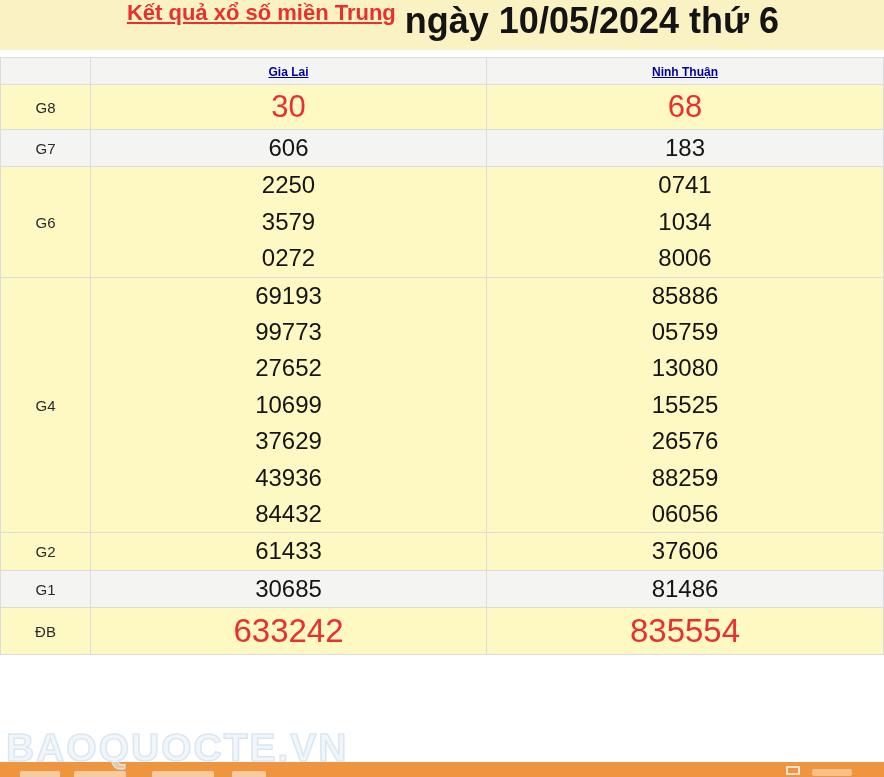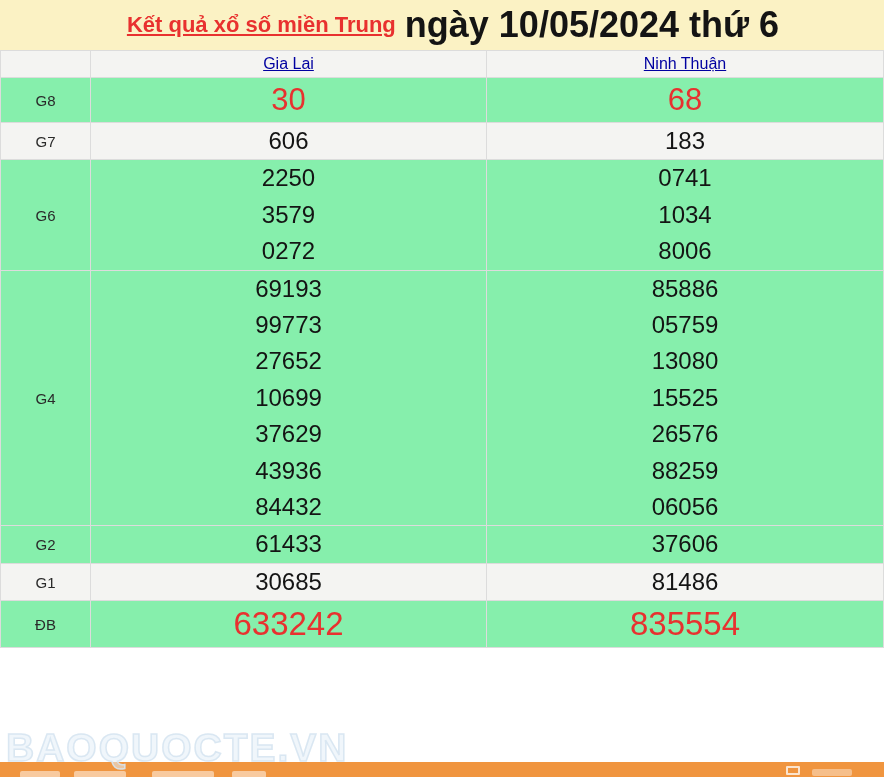--- a/index.html
+++ b/index.html
@@ -12,42 +12,43 @@
     --ink:#141414;
   }
   *{margin:0;padding:0;box-sizing:border-box;}
   html,body{background:#fff;}
   body{font-family:"Liberation Sans",sans-serif;}
   .page{position:relative;width:884px;height:777px;overflow:hidden;background:#fff;}
 
   
   .title-bar{
     height:50px;background:var(--yellow);
-    display:flex;justify-content:center;align-items:center;gap:9px;
+    display:flex;justify-content:center;align-items:flex-start;gap:9px;
+    margin-bottom:7px;
     padding-left:22px;
   }
   .title-link{
     color:var(--red);font-size:22px;font-weight:bold;
     text-decoration:underline;cursor:pointer;
   }
   .title-date{color:var(--ink);font-size:36px;font-weight:bold;}
 
   
   table.results{
     width:100%;border-collapse:collapse;table-layout:fixed;
   }
   table.results th,table.results td{
     border:1px solid var(--border);
     text-align:center;vertical-align:middle;
-    background:#86efac;
+    background:#fef9c3;
   }
   tr.alt th,tr.alt td{background:var(--alt);}
   tr.head-row th{height:27px;font-weight:bold;}
   .col-link{
-    color:var(--navy);font-size:16px;font-weight:normal;
+    color:var(--navy);font-size:12px;font-weight:bold;
     text-decoration:underline;cursor:pointer;
   }
   .label-cell{font-size:15px;color:#2a2a2a;font-weight:normal;}
 
   .num-line{
     font-weight:normal;font-size:24px;color:var(--ink);
     line-height:36.4px;white-space:nowrap;
   }
   tr.red .num-line{color:var(--red);}
   tr.row-g8 td{height:44px;}

